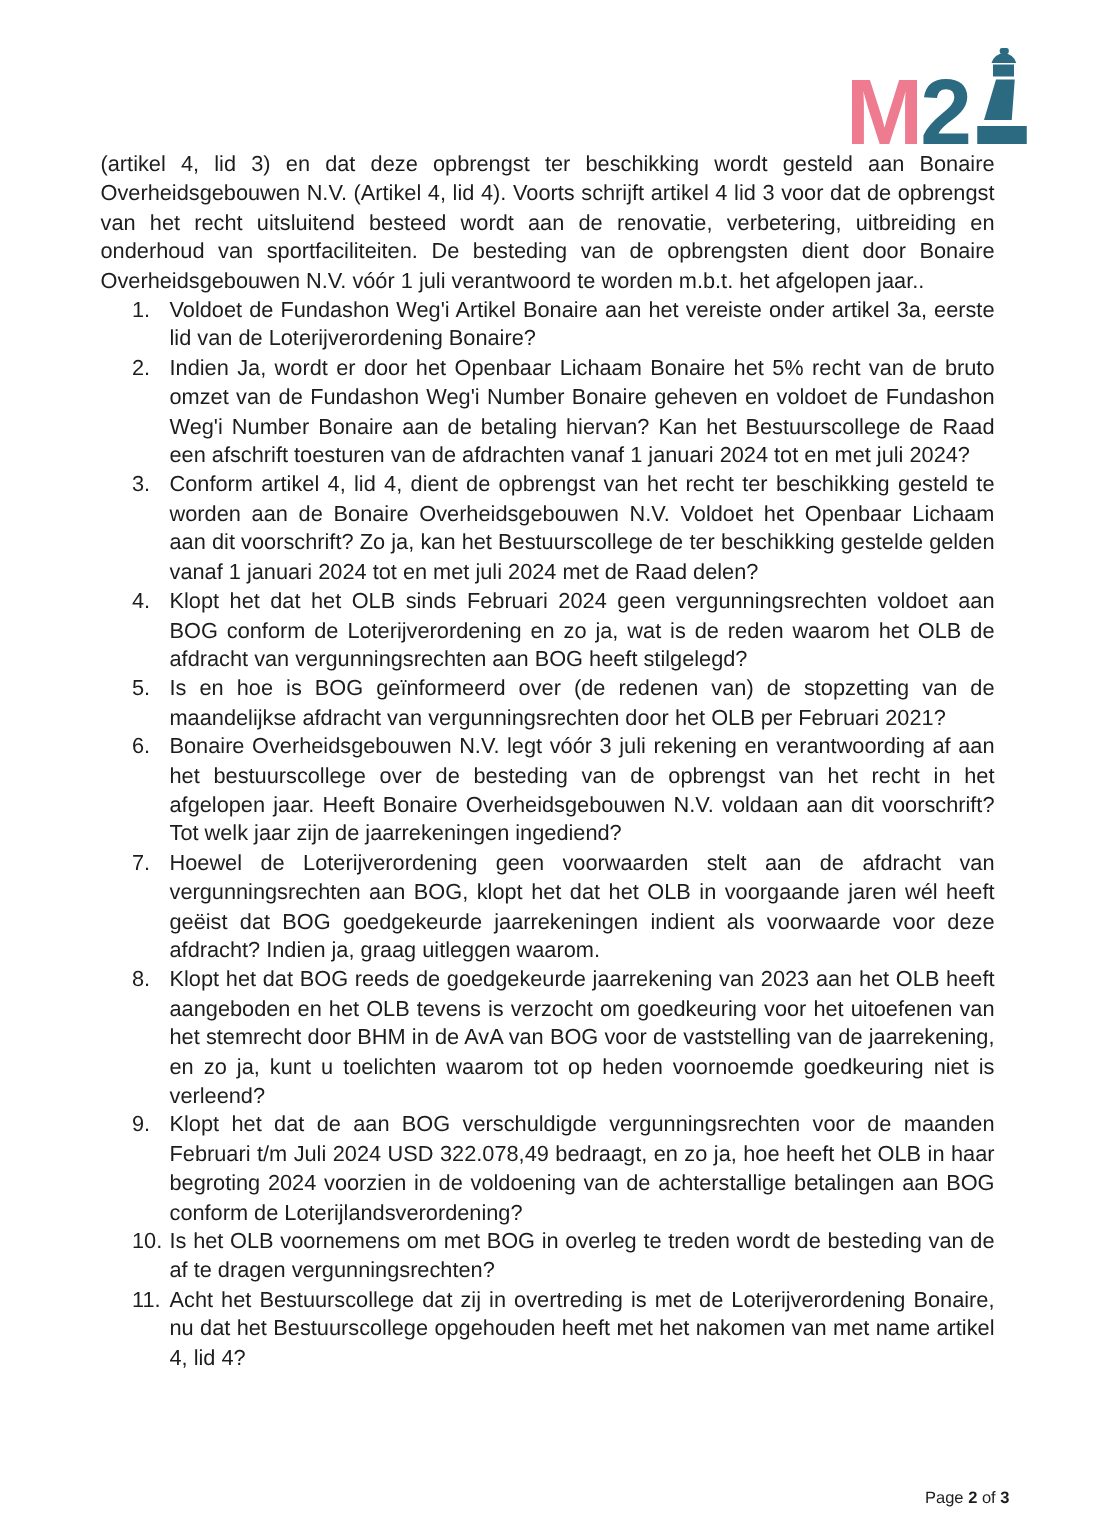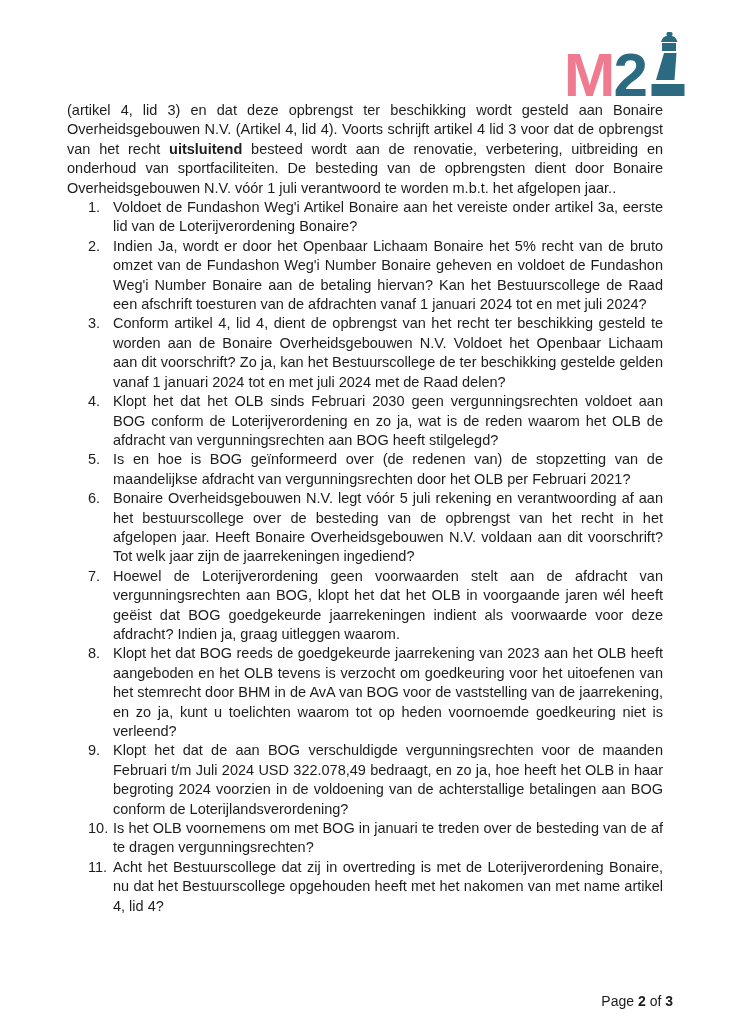--- a/index.html
+++ b/index.html
@@ -78,28 +78,28 @@
     position: relative;
     padding-left: 25px;
     text-align: justify;
   }
   ol.questions li::before {
     content: counter(q) ".";
     position: absolute;
     left: 0;
     top: 0;
   }
-  b { font-weight: 700; }
+  b { font-weight: 400; }
 
   
   .page-footer {
     position: absolute;
     top: 993px;
     right: 58px;
-    font-size: 14px;
+    font-size: 11px;
     color: #1d1d1d;
     text-align: right;
   }
   .page-footer b { font-weight: 700; }
 </style>
 </head>
 <body>
 
 <div class="page">
 
@@ -118,27 +118,27 @@
   </div>
 
 
   <div class="letter-body">
     <p class="intro"><span>(artikel 4, lid 3) en dat deze opbrengst ter beschikking wordt gesteld aan Bonaire Overheidsgebouwen N.V. (Artikel 4, lid 4). Voorts schrijft artikel 4 lid 3 voor dat de opbrengst van het recht </span><b>uitsluitend</b><span> besteed wordt aan de renovatie, verbetering, uitbreiding en onderhoud van sportfaciliteiten. De besteding van de opbrengsten dient door Bonaire Overheidsgebouwen N.V. vóór 1 juli verantwoord te worden m.b.t. het afgelopen jaar..</span></p>
 
     <ol class="questions">
       <li>Voldoet de Fundashon Weg'i Artikel Bonaire aan het vereiste onder artikel 3a, eerste lid van de Loterijverordening Bonaire?</li>
       <li>Indien Ja, wordt er door het Openbaar Lichaam Bonaire het 5% recht van de bruto omzet van de Fundashon Weg'i Number Bonaire geheven en voldoet de Fundashon Weg'i Number Bonaire aan de betaling hiervan? Kan het Bestuurscollege de Raad een afschrift toesturen van de afdrachten vanaf 1 januari 2024 tot en met juli 2024?</li>
       <li>Conform artikel 4, lid 4, dient de opbrengst van het recht ter beschikking gesteld te worden aan de Bonaire Overheidsgebouwen N.V. Voldoet het Openbaar Lichaam aan dit voorschrift? Zo ja, kan het Bestuurscollege de ter beschikking gestelde gelden vanaf 1 januari 2024 tot en met juli 2024 met de Raad delen?</li>
-      <li>Klopt het dat het OLB sinds Februari 2030 geen vergunningsrechten voldoet aan BOG conform de Loterijverordening en zo ja, wat is de reden waarom het OLB de afdracht van vergunningsrechten aan BOG heeft stilgelegd?</li>
+      <li>Klopt het dat het OLB sinds Februari 2024 geen vergunningsrechten voldoet aan BOG conform de Loterijverordening en zo ja, wat is de reden waarom het OLB de afdracht van vergunningsrechten aan BOG heeft stilgelegd?</li>
       <li>Is en hoe is BOG geïnformeerd over (de redenen van) de stopzetting van de maandelijkse afdracht van vergunningsrechten door het OLB per Februari 2021?</li>
-      <li>Bonaire Overheidsgebouwen N.V. legt vóór 5 juli rekening en verantwoording af aan het bestuurscollege over de besteding van de opbrengst van het recht in het afgelopen jaar. Heeft Bonaire Overheidsgebouwen N.V. voldaan aan dit voorschrift? Tot welk jaar zijn de jaarrekeningen ingediend?</li>
+      <li>Bonaire Overheidsgebouwen N.V. legt vóór 3 juli rekening en verantwoording af aan het bestuurscollege over de besteding van de opbrengst van het recht in het afgelopen jaar. Heeft Bonaire Overheidsgebouwen N.V. voldaan aan dit voorschrift? Tot welk jaar zijn de jaarrekeningen ingediend?</li>
       <li>Hoewel de Loterijverordening geen voorwaarden stelt aan de afdracht van vergunningsrechten aan BOG, klopt het dat het OLB in voorgaande jaren wél heeft geëist dat BOG goedgekeurde jaarrekeningen indient als voorwaarde voor deze afdracht? Indien ja, graag uitleggen waarom.</li>
       <li>Klopt het dat BOG reeds de goedgekeurde jaarrekening van 2023 aan het OLB heeft aangeboden en het OLB tevens is verzocht om goedkeuring voor het uitoefenen van het stemrecht door BHM in de AvA van BOG voor de vaststelling van de jaarrekening, en zo ja, kunt u toelichten waarom tot op heden voornoemde goedkeuring niet is verleend?</li>
       <li>Klopt het dat de aan BOG verschuldigde vergunningsrechten voor de maanden Februari t/m Juli 2024 USD 322.078,49 bedraagt, en zo ja, hoe heeft het OLB in haar begroting 2024 voorzien in de voldoening van de achterstallige betalingen aan BOG conform de Loterijlandsverordening?</li>
-      <li>Is het OLB voornemens om met BOG in januari te treden over de besteding van de af te dragen vergunningsrechten?</li>
+      <li>Is het OLB voornemens om met BOG in overleg te treden wordt de besteding van de af te dragen vergunningsrechten?</li>
       <li>Acht het Bestuurscollege dat zij in overtreding is met de Loterijverordening Bonaire, nu dat het Bestuurscollege opgehouden heeft met het nakomen van met name artikel 4, lid 4?</li>
     </ol>
   </div>
 
   <div class="page-footer">
     <span>Page</span>
     <b>2</b>
     <span>of</span>
     <b>3</b>
   </div>

